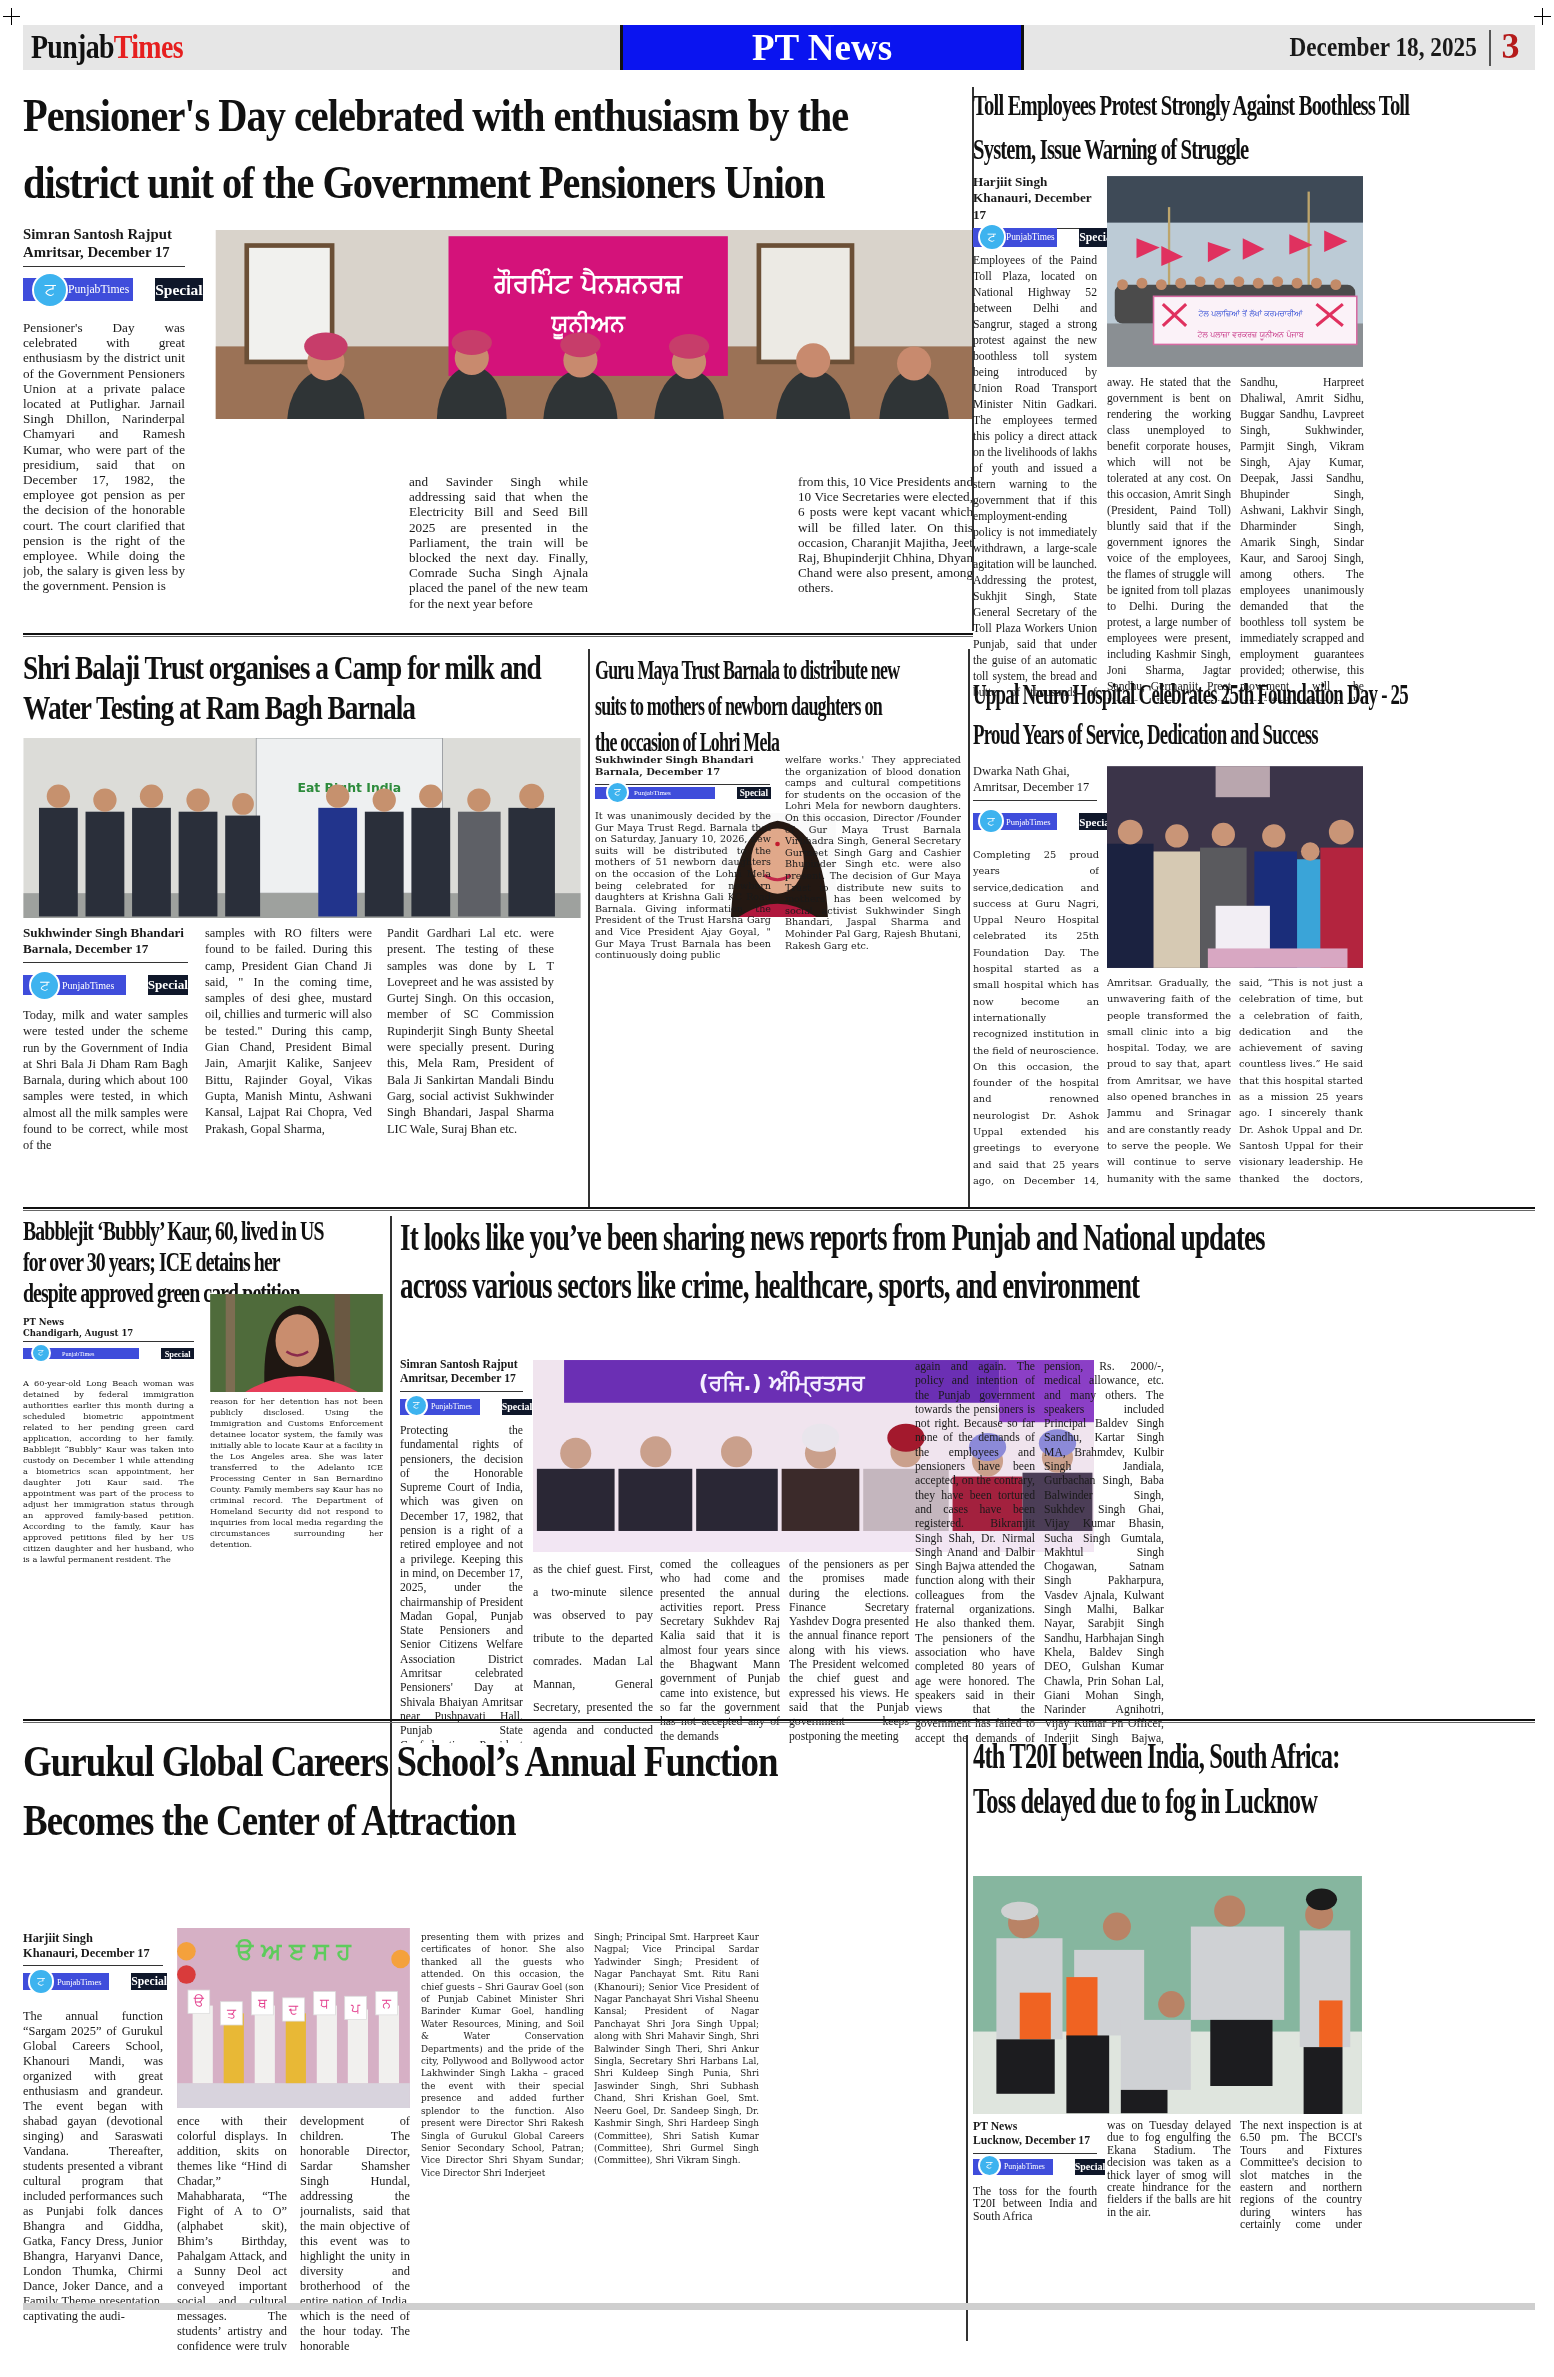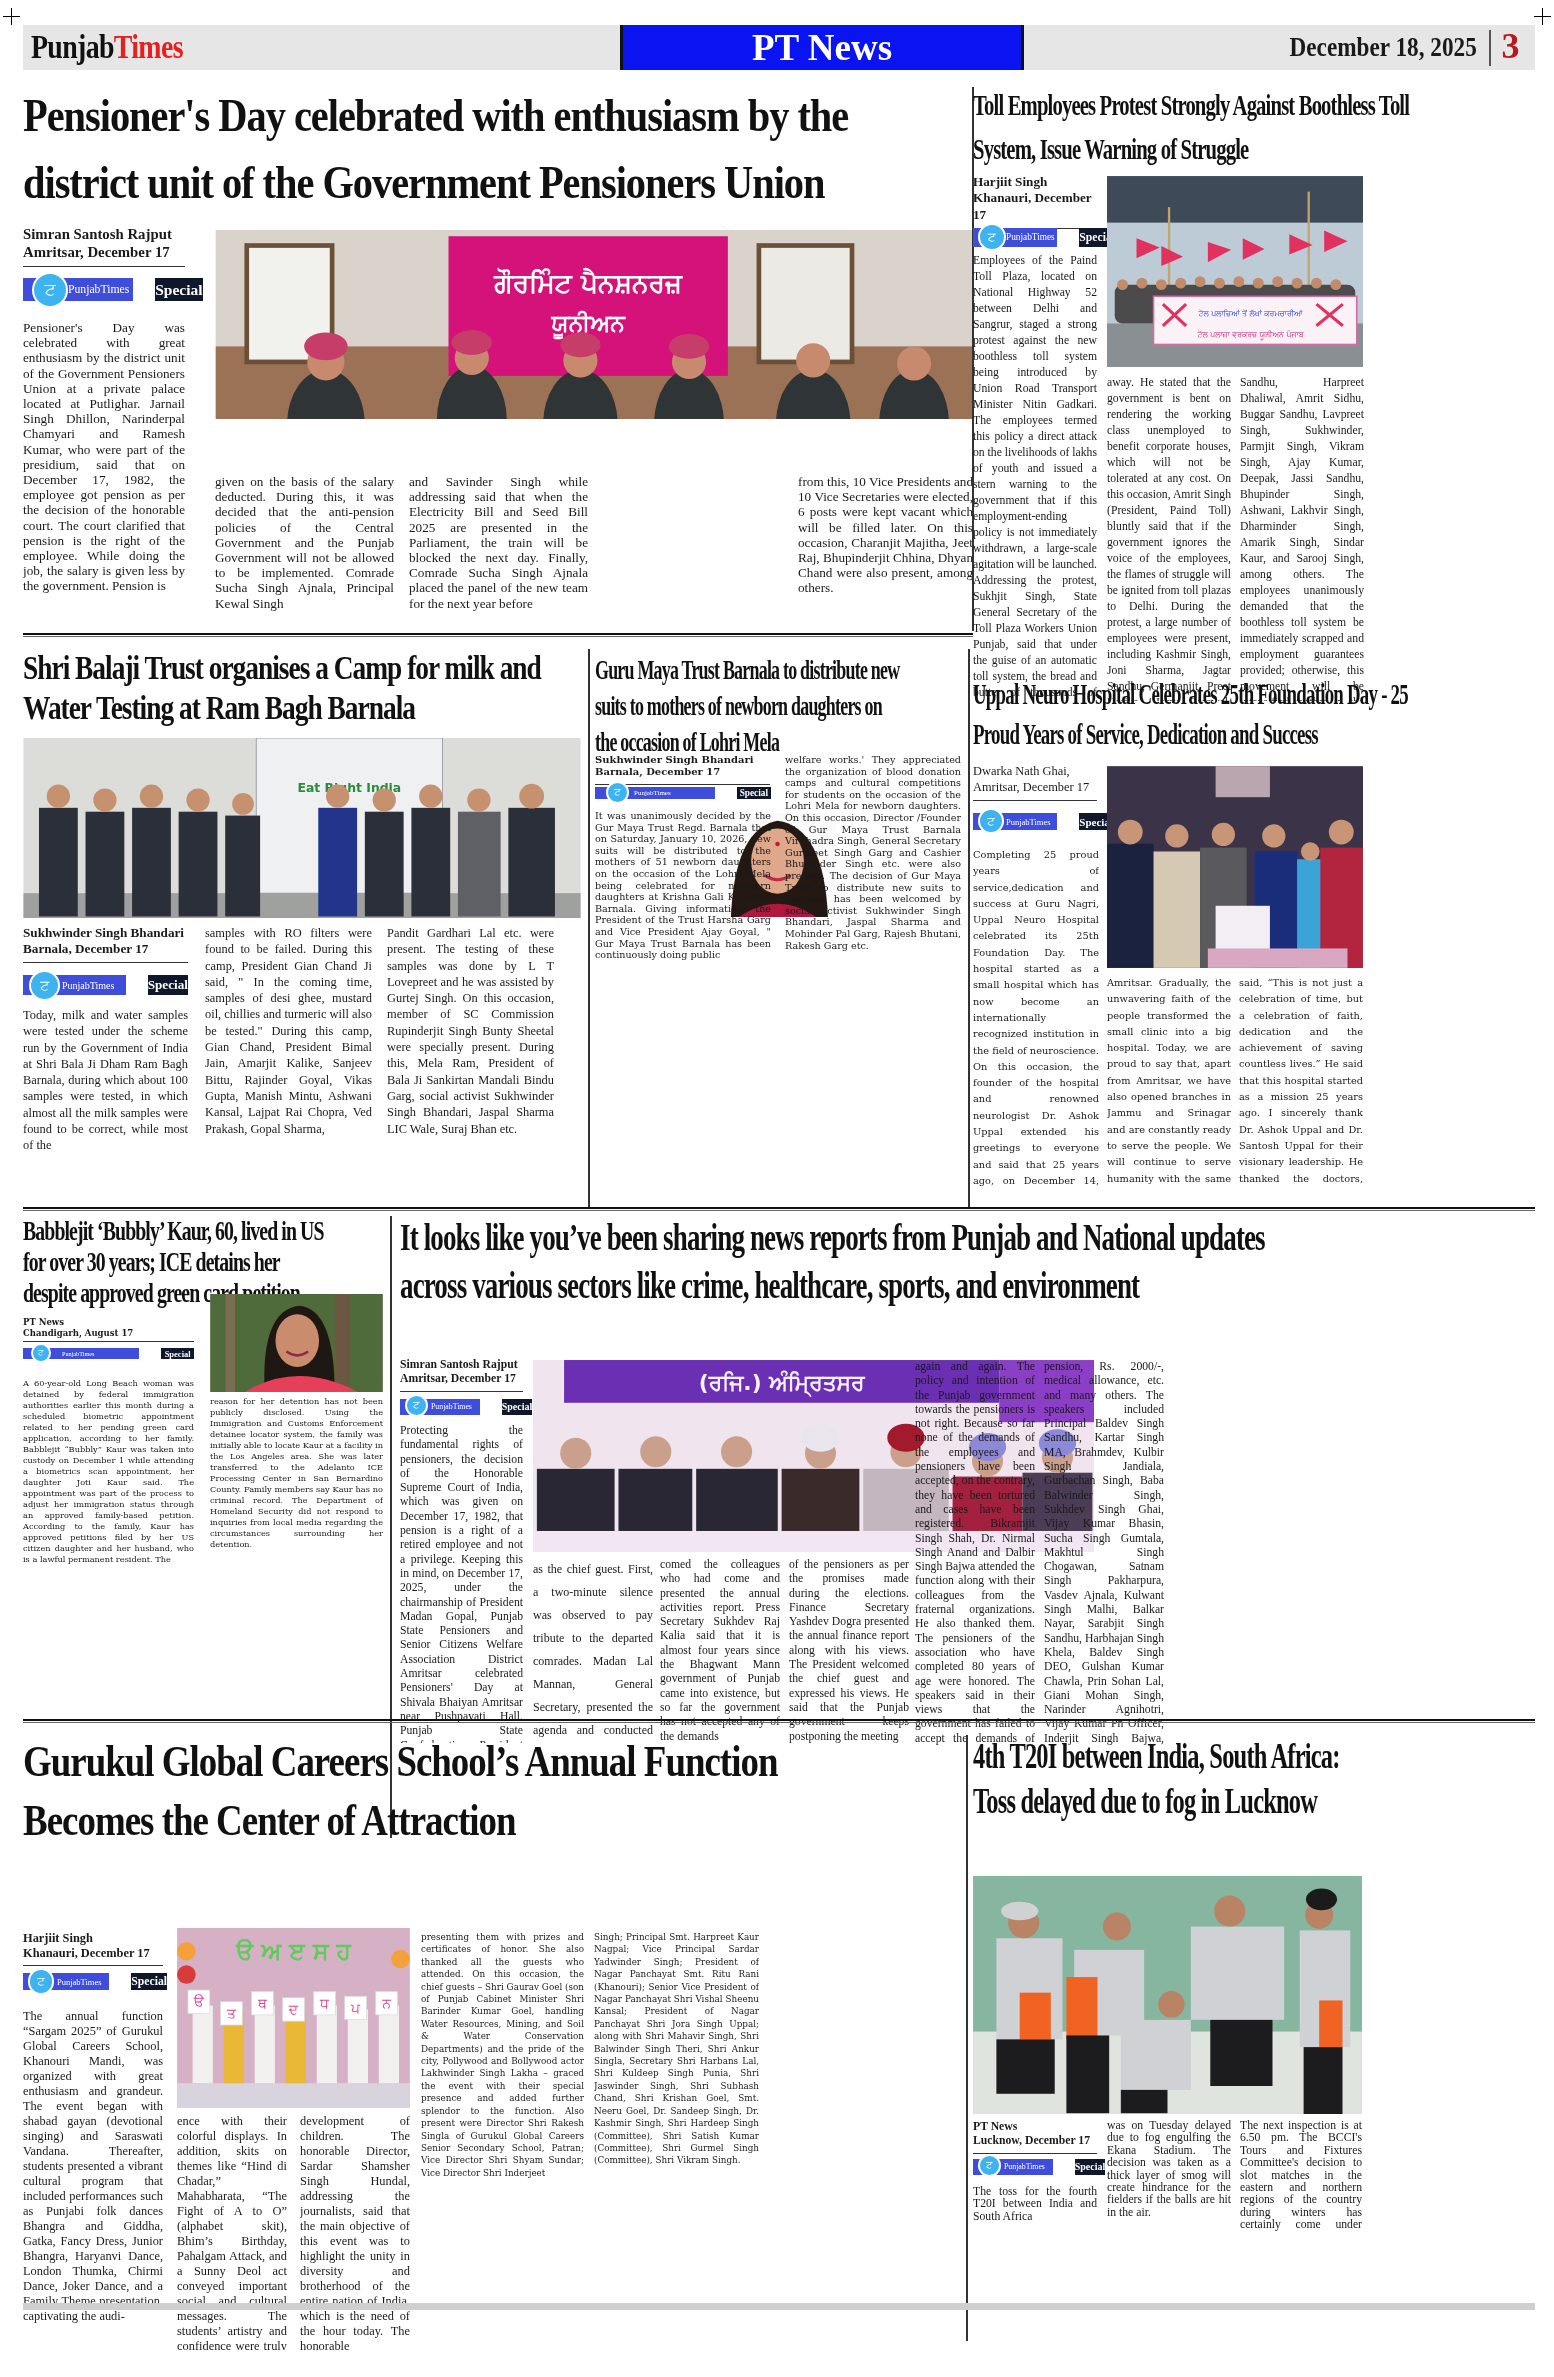--- a/index.html
+++ b/index.html
@@ -87,21 +87,20 @@
           <circle cx="900" cy="172" r="22"></circle>
       </g>
       <g fill="#c73d6a">
           <ellipse cx="142" cy="150" rx="28" ry="18"></ellipse>
           <ellipse cx="330" cy="145" rx="26" ry="16"></ellipse>
           <ellipse cx="470" cy="148" rx="26" ry="16"></ellipse>
           <ellipse cx="610" cy="150" rx="26" ry="16"></ellipse>
         </g>
     </svg>
   </div>
-  <div class="txt narrow" style="left:192px;top:387px;width:179px;height:152px">given on the basis of the salary deducted. During this, it was decided that the anti-pension policies of the Central Government and the Punjab Government will not be allowed to be implemented. Comrade Sucha Singh Ajnala, Principal Kewal Singh</div>
   <div class="txt narrow" style="left:386px;top:387px;width:179px;height:152px">and Savinder Singh while addressing said that when the Electricity Bill and Seed Bill 2025 are presented in the Parliament, the train will be blocked the next day. Finally, Comrade Sucha Singh Ajnala placed the panel of the new team for the next year before</div>
   <div class="txt narrow" style="left:775px;top:387px;width:175px;height:152px">from this, 10 Vice Presidents and 10 Vice Secretaries were elected, 6 posts were kept vacant which will be filled later. On this occasion, Charanjit Majitha, Jeet Raj, Bhupinderjit Chhina, Dhyan Chand were also present, among others.</div>
 </section>
 
 <div class="vrule" style="left:972px;top:87px;height:544px"></div>
 <div class="rule" style="left:23px;top:633px;width:950px"></div>
 
 <section class="art" style="left:973px;top:87px;width:561px;height:622px">
   <div class="hl" style="position:absolute;left:0;top:0;font-size:29.5px;line-height:36px;transform:scaleX(.7)">Toll Employees Protest Strongly Against Boothless Toll</div>
   <div class="hl" style="position:absolute;left:0;top:44px;font-size:29.5px;line-height:36px;transform:scaleX(.7)">System, Issue Warning of Struggle</div>

